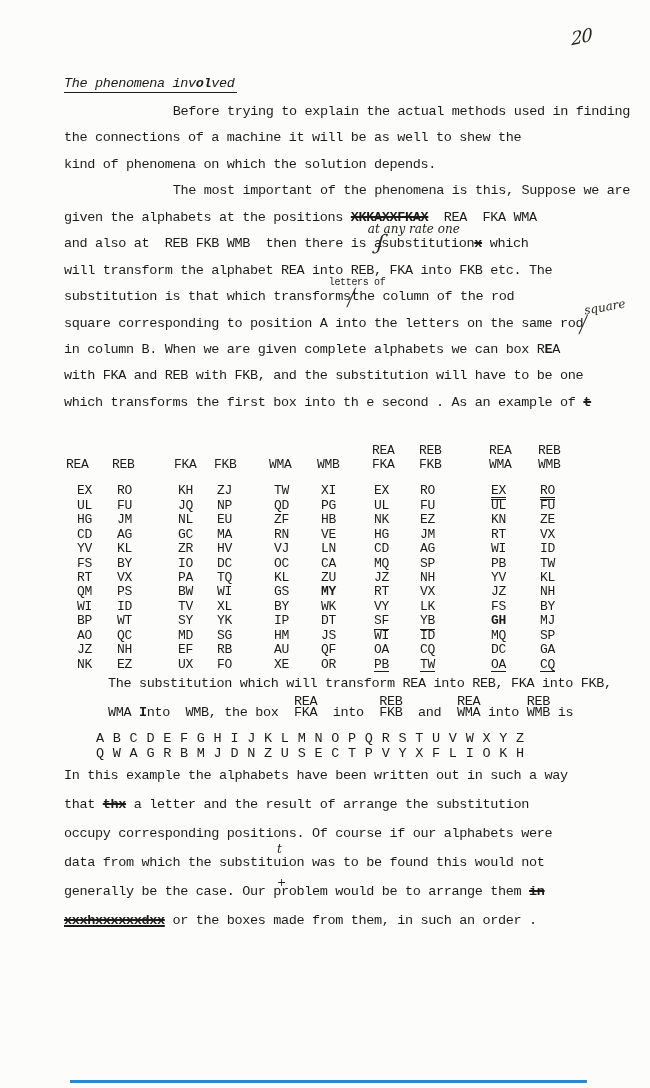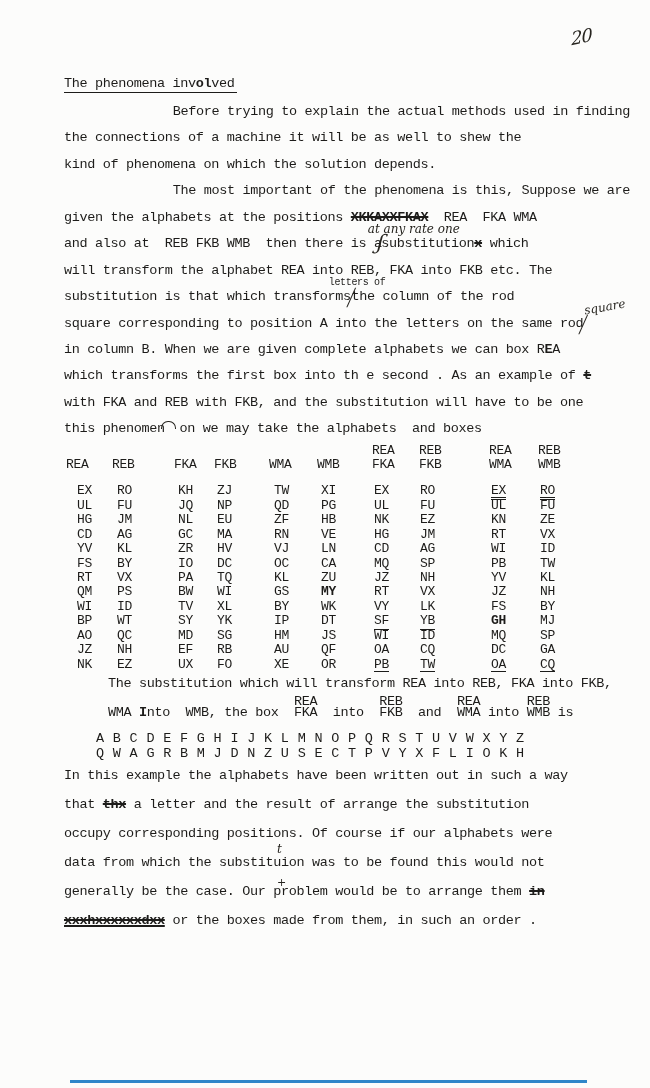--- a/index.html
+++ b/index.html
@@ -9,21 +9,21 @@
   .ln{white-space:pre;}
   .ind{padding-left:33px;text-align:right;}
   .b{font-weight:700;}
   .strike{font-weight:700;text-decoration-line:line-through;text-decoration-thickness:1.5px;}
   .su{text-decoration-line:line-through underline;text-decoration-thickness:1.5px;}
 
   .hand{font-family:"DejaVu Serif",serif;font-style:italic;color:#26241f;letter-spacing:0;}
   .pageno{position:absolute;top:26px;right:58px;font-size:18px;
           transform:rotate(-12deg) skewX(-10deg);letter-spacing:-1px;}
 
-  .title{position:absolute;top:76px;left:64px;}
+  .title{position:absolute;top:76px;left:64px;font-style:italic;}
   .title .ln{display:inline-block;border-bottom:1.4px solid #1d1c1a;padding:0 2px 1px 0;}
 
   .body{position:absolute;left:64px;top:104px;width:566px;}
   .body .ln{height:26.45px;}
 
   .anchor{position:relative;display:inline-block;width:0;height:0;vertical-align:baseline;}
   .note{position:absolute;white-space:pre;}
   .v-rate{left:-58px;bottom:11px;font-size:12px;margin-left:44px;}
   .typednote{font-family:"Liberation Mono","DejaVu Sans Mono",monospace;font-style:normal;font-size:10px;}
   .v-letters{left:-22px;bottom:12px;}
@@ -77,23 +77,22 @@
       <div class="ln ind"><span>Before trying to explain the actual methods used in finding</span></div>
       <div class="ln"><span>the connections of a machine it will be as well to shew the</span></div>
       <div class="ln"><span>kind of phenomena on which the solution depends.</span></div>
       <div class="ln ind"><span>The most important of the phenomena is this, Suppose we are</span></div>
       <div class="ln"><span>given the alphabets at the positions </span><span class="strike">XKKAXXFKAX</span><span>  REA  FKA WMA</span></div>
       <div class="ln"><span>and also at  REB FKB WMB  then there is a</span><span class="anchor"><span class="note v-rate hand">at any rate one</span></span><span class="hand ins">ʃ</span><span>substitution</span><span class="strike">x</span><span> which</span></div>
       <div class="ln"><span>will transform the alphabet REA into REB, FKA into FKB etc. The</span></div>
       <div class="ln"><span>substitution is that which transforms</span><span class="anchor"><span class="note v-letters typednote">letters of</span></span><span class="hand slash">/</span><span>the column of the rod</span></div>
       <div class="ln"><span>square corresponding to position A into the letters on the same rod</span><span class="hand slash">/</span><span class="anchor"><span class="note v-square hand">square</span></span></div>
       <div class="ln"><span>in column B. When we are given complete alphabets we can box R</span><span class="b">E</span><span>A</span></div>
+      <div class="ln"><span>with FKA and REB with FKB, and the substitution will have to be one</span></div>
       <div class="ln"><span>which transforms the first box into th e second . As an example of </span><span class="strike">t</span></div>
-      <div class="ln"><span>with FKA and REB with FKB, and the substitution will have to be one</span></div>
-      <div class="ln"><span>this phenomen</span><span class="arc"></span><span> on we may take the alphabets  and boxes</span></div>
     </div>
   <div class="ttable">
       <div class="tcol tc0">
         <div class="th"></div>
         <div class="th">REA</div>
         <div class="tgap"></div>
         <div class="cell">EX</div>
         <div class="cell">UL</div>
         <div class="cell">HG</div>
         <div class="cell">CD</div>

